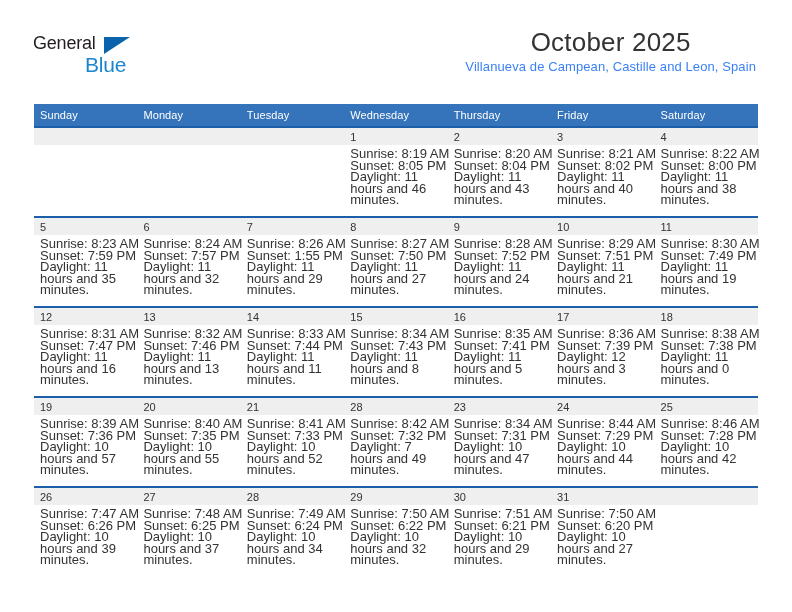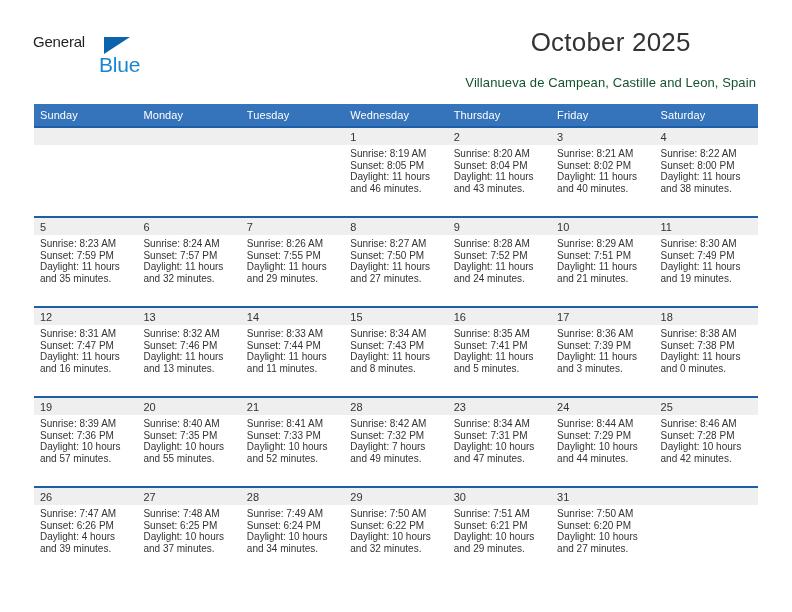--- a/index.html
+++ b/index.html
@@ -30,37 +30,37 @@
     position: absolute;
     left: 33px;
     top: 33px;
     width: 120px;
     height: 46px;
   }
   .logo-general {
     position: absolute;
     left: 0;
     top: 0;
-    font-size: 15px;
+    font-size: 18px;
     color: #231f20;
     letter-spacing: -0.2px;
     font-family: "Liberation Sans", sans-serif;
   }
   .logo-tri {
     position: absolute;
     left: 71px;
     top: 4px;
     width: 0;
     height: 0;
     border-left: 26px solid #0a63ab;
     border-bottom: 17px solid transparent;
   }
   .logo-blue {
     position: absolute;
-    left: 66px;
+    left: 52px;
     top: 20px;
     font-size: 21px;
     color: #1a86d0;
     letter-spacing: -0.2px;
   }
 
   .title-block {
     position: absolute;
     right: 36px;
     top: 26px;
@@ -68,23 +68,23 @@
   }
   .cal-title {
     font-size: 26px;
     color: #333333;
     font-weight: normal;
     line-height: 32px;
     letter-spacing: 0.2px;
   }
   .cal-subtitle {
     font-size: 13px;
-    color: #14532d;
+    color: #3b82f6;
     line-height: 18px;
-    margin-top: 16px;
+    margin-top: 0;
     letter-spacing: 0.1px;
   }
 
   
   .calendar {
     position: absolute;
     left: 34px;
     top: 104px;
     width: 724px;
     border-collapse: collapse;
@@ -119,21 +119,21 @@
     background: #efefef;
     height: 17px;
     padding: 1px 0 0 6px;
     font-size: 11px;
     color: #333333;
     line-height: 16px;
   }
 
   .cell-body {
     padding: 3px 6px 0 6px;
-    font-size: 10px;
+    font-size: 13px;
     line-height: 11.6px;
     color: #333333;
   }
   .cell-body div { white-space: nowrap; }
   .cell-body .wrap { white-space: normal; }
 
   .empty .daynum-band { color: transparent; }
 </style>
 </head>
 <body>
@@ -244,21 +244,21 @@
                 <div>Sunset: 7:57 PM</div>
                 <div class="wrap">Daylight: 11 hours and 32 minutes.</div>
               </div>
             </div>
           </td>
           <td>
             <div class="cell-inner">
               <div class="daynum-band">7</div>
               <div class="cell-body">
                 <div>Sunrise: 8:26 AM</div>
-                <div>Sunset: 7:55 PM</div>
+                <div>Sunset: 1:55 PM</div>
                 <div class="wrap">Daylight: 11 hours and 29 minutes.</div>
               </div>
             </div>
           </td>
           <td>
             <div class="cell-inner">
               <div class="daynum-band">8</div>
               <div class="cell-body">
                 <div>Sunrise: 8:27 AM</div>
                 <div>Sunset: 7:50 PM</div>
@@ -347,21 +347,21 @@
                 <div class="wrap">Daylight: 11 hours and 5 minutes.</div>
               </div>
             </div>
           </td>
           <td>
             <div class="cell-inner">
               <div class="daynum-band">17</div>
               <div class="cell-body">
                 <div>Sunrise: 8:36 AM</div>
                 <div>Sunset: 7:39 PM</div>
-                <div class="wrap">Daylight: 11 hours and 3 minutes.</div>
+                <div class="wrap">Daylight: 12 hours and 3 minutes.</div>
               </div>
             </div>
           </td>
           <td>
             <div class="cell-inner">
               <div class="daynum-band">18</div>
               <div class="cell-body">
                 <div>Sunrise: 8:38 AM</div>
                 <div>Sunset: 7:38 PM</div>
                 <div class="wrap">Daylight: 11 hours and 0 minutes.</div>
@@ -441,21 +441,21 @@
             </div>
           </td>
         </tr>
         <tr>
           <td>
             <div class="cell-inner">
               <div class="daynum-band">26</div>
               <div class="cell-body">
                 <div>Sunrise: 7:47 AM</div>
                 <div>Sunset: 6:26 PM</div>
-                <div class="wrap">Daylight: 4 hours and 39 minutes.</div>
+                <div class="wrap">Daylight: 10 hours and 39 minutes.</div>
               </div>
             </div>
           </td>
           <td>
             <div class="cell-inner">
               <div class="daynum-band">27</div>
               <div class="cell-body">
                 <div>Sunrise: 7:48 AM</div>
                 <div>Sunset: 6:25 PM</div>
                 <div class="wrap">Daylight: 10 hours and 37 minutes.</div>

